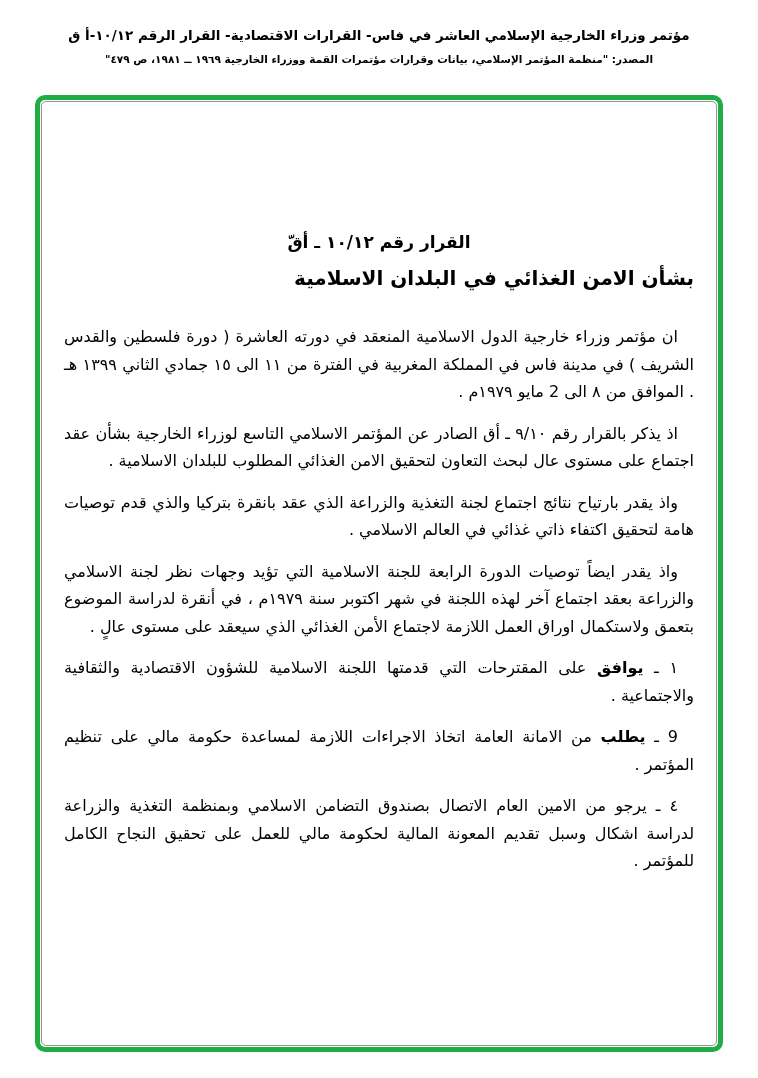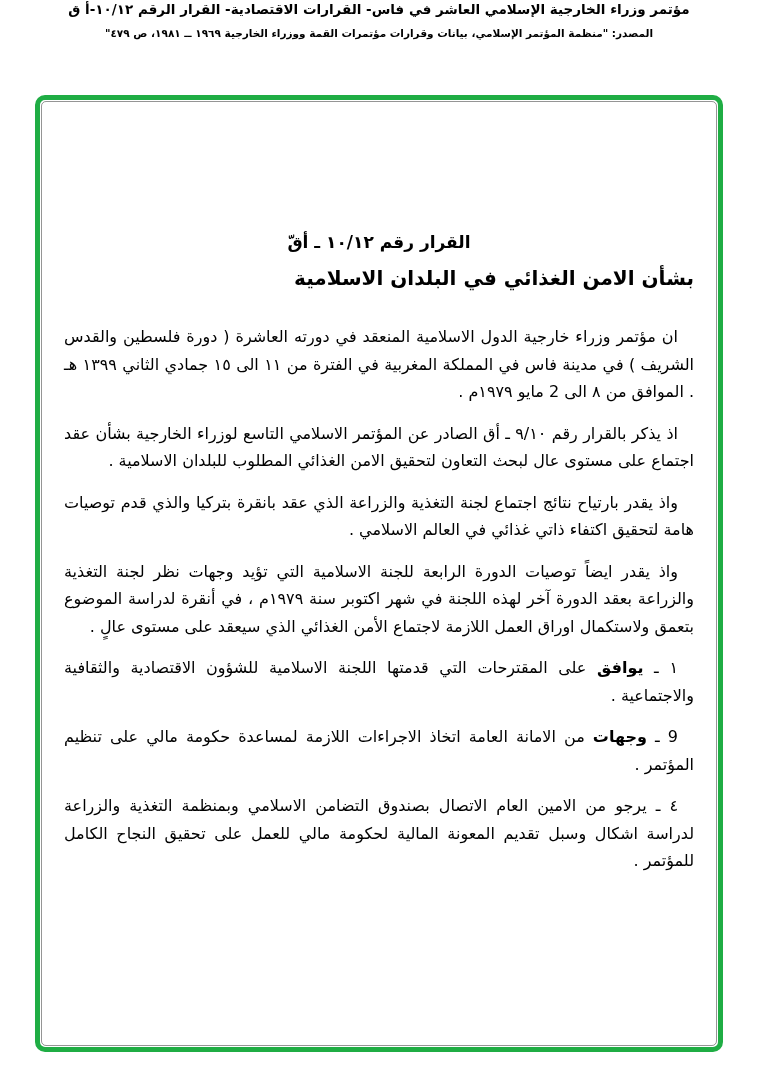--- a/index.html
+++ b/index.html
@@ -13,20 +13,21 @@
     color: #000;
     direction: rtl;
   }
   .page {
     position: relative;
     width: 758px;
     height: 1078px;
   }
   
   .doc-header {
+    padding-top: 26px;
     text-align: center;
   }
   .doc-header .h-line1 {
     font-size: 13.5px;
     font-weight: bold;
     line-height: 1.4;
   }
   .doc-header .h-line2 {
     font-size: 10.5px;
     font-weight: bold;
@@ -97,25 +98,25 @@
   <div class="frame" style="border-color: rgb(31, 173, 68);">
     <div class="frame-content">
 
       <div class="res-title">القرار رقم ١٠/١٢ ـ أقّ</div>
       <div class="res-subtitle">بشأن الامن الغذائي في البلدان الاسلامية</div>
 
       <div class="body-text">
         <p>ان مؤتمر وزراء خارجية الدول الاسلامية المنعقد في دورته العاشرة ( دورة فلسطين والقدس الشريف ) في مدينة فاس في المملكة المغربية في الفترة من ١١ الى ١٥ جمادي الثاني ١٣٩٩ هـ . الموافق من ٨ الى 2 مايو ١٩٧٩م .</p>
         <p>اذ يذكر بالقرار رقم ٩/١٠ ـ أق الصادر عن المؤتمر الاسلامي التاسع لوزراء الخارجية بشأن عقد اجتماع على مستوى عال لبحث التعاون لتحقيق الامن الغذائي المطلوب للبلدان الاسلامية .</p>
         <p>واذ يقدر بارتياح نتائج اجتماع لجنة التغذية والزراعة الذي عقد بانقرة بتركيا والذي قدم توصيات هامة لتحقيق اكتفاء ذاتي غذائي في العالم الاسلامي .</p>
-        <p>واذ يقدر ايضاً توصيات الدورة الرابعة للجنة الاسلامية التي تؤيد وجهات نظر لجنة التغذية والزراعة بعقد الدورة آخر لهذه اللجنة في شهر اكتوبر سنة ١٩٧٩م ، في أنقرة لدراسة الموضوع بتعمق ولاستكمال اوراق العمل اللازمة لاجتماع الأمن الغذائي الذي سيعقد على مستوى عالٍ .</p>
+        <p>واذ يقدر ايضاً توصيات الدورة الرابعة للجنة الاسلامية التي تؤيد وجهات نظر لجنة الاسلامي والزراعة بعقد اجتماع آخر لهذه اللجنة في شهر اكتوبر سنة ١٩٧٩م ، في أنقرة لدراسة الموضوع بتعمق ولاستكمال اوراق العمل اللازمة لاجتماع الأمن الغذائي الذي سيعقد على مستوى عالٍ .</p>
 
         <div class="items">
           <p><span>١ ـ</span> <span class="verb">يوافق</span> <span>على المقترحات التي قدمتها اللجنة الاسلامية للشؤون الاقتصادية والثقافية والاجتماعية .</span></p>
-          <p><span>9 ـ</span> <span class="verb">وجهات</span> <span>من الامانة العامة اتخاذ الاجراءات اللازمة لمساعدة حكومة مالي على تنظيم المؤتمر .</span></p>
+          <p><span>9 ـ</span> <span class="verb">يطلب</span> <span>من الامانة العامة اتخاذ الاجراءات اللازمة لمساعدة حكومة مالي على تنظيم المؤتمر .</span></p>
           <p><span>٤ ـ</span> <span class="verb plain">يرجو</span> <span>من الامين العام الاتصال بصندوق التضامن الاسلامي وبمنظمة التغذية والزراعة لدراسة اشكال وسبل تقديم المعونة المالية لحكومة مالي للعمل على تحقيق النجاح الكامل للمؤتمر .</span></p>
         </div>
       </div>
 
     </div>
   </div>
 
 </div>
 
 </body></html>

